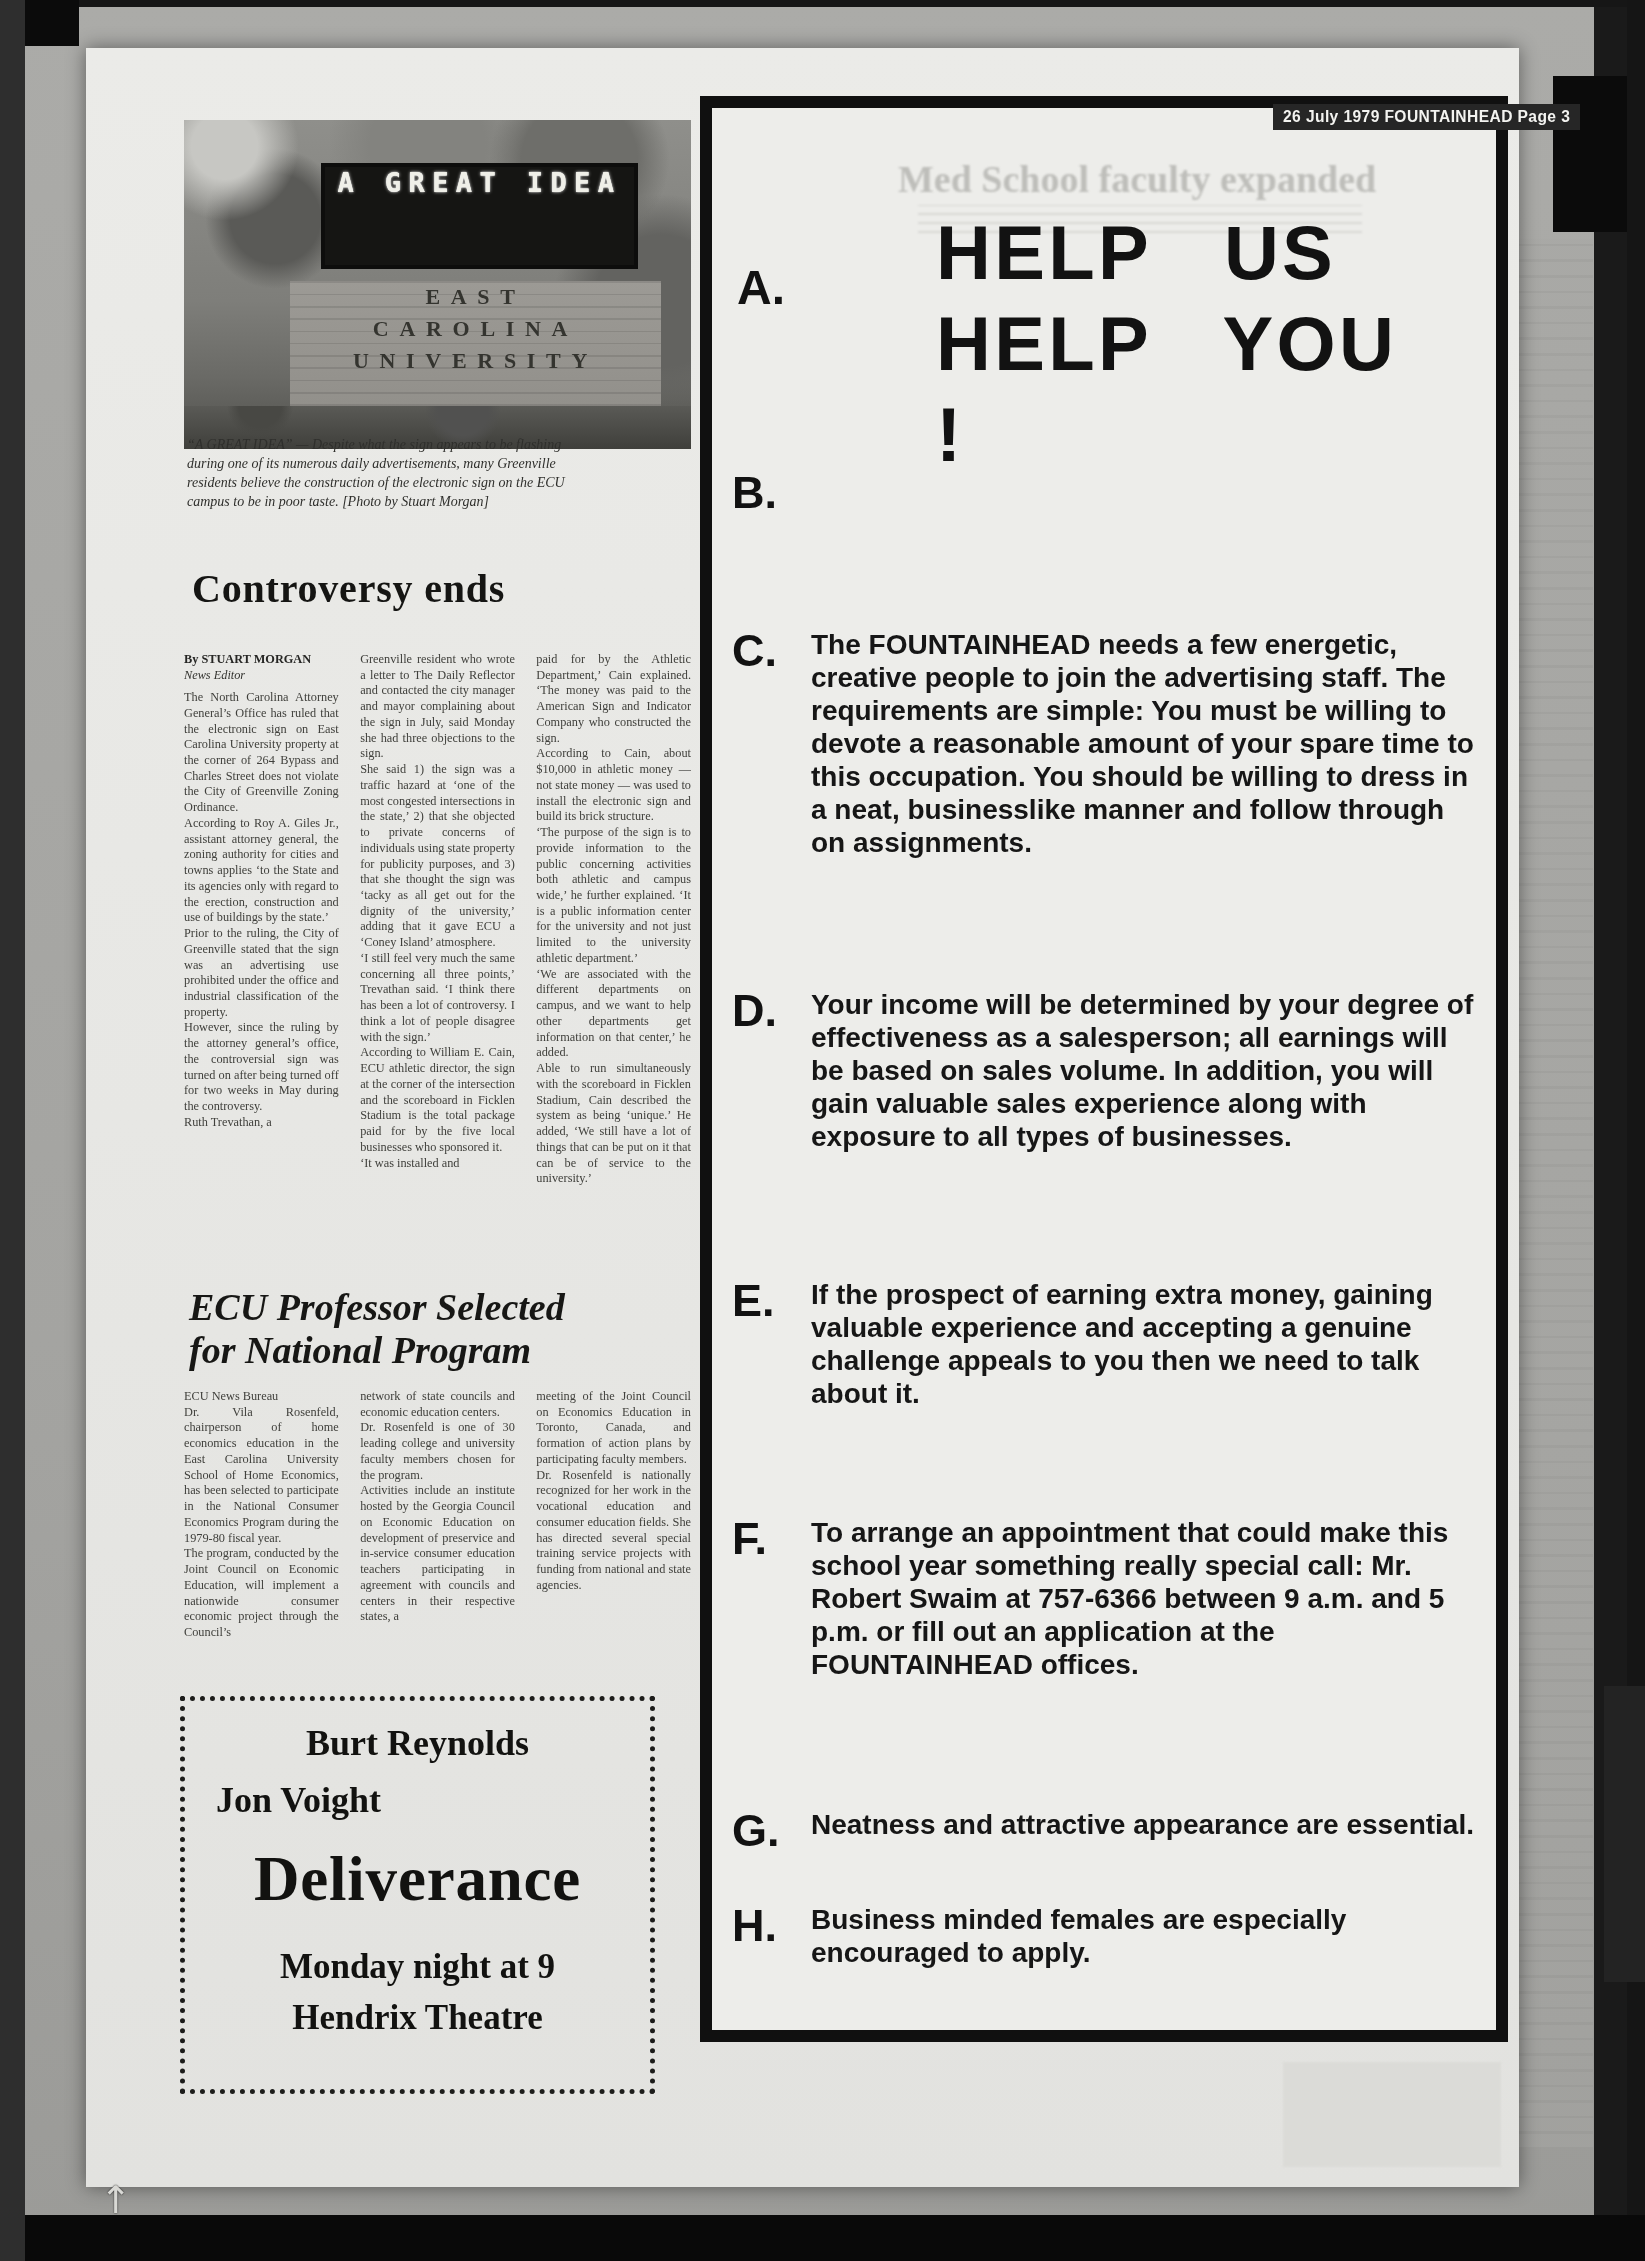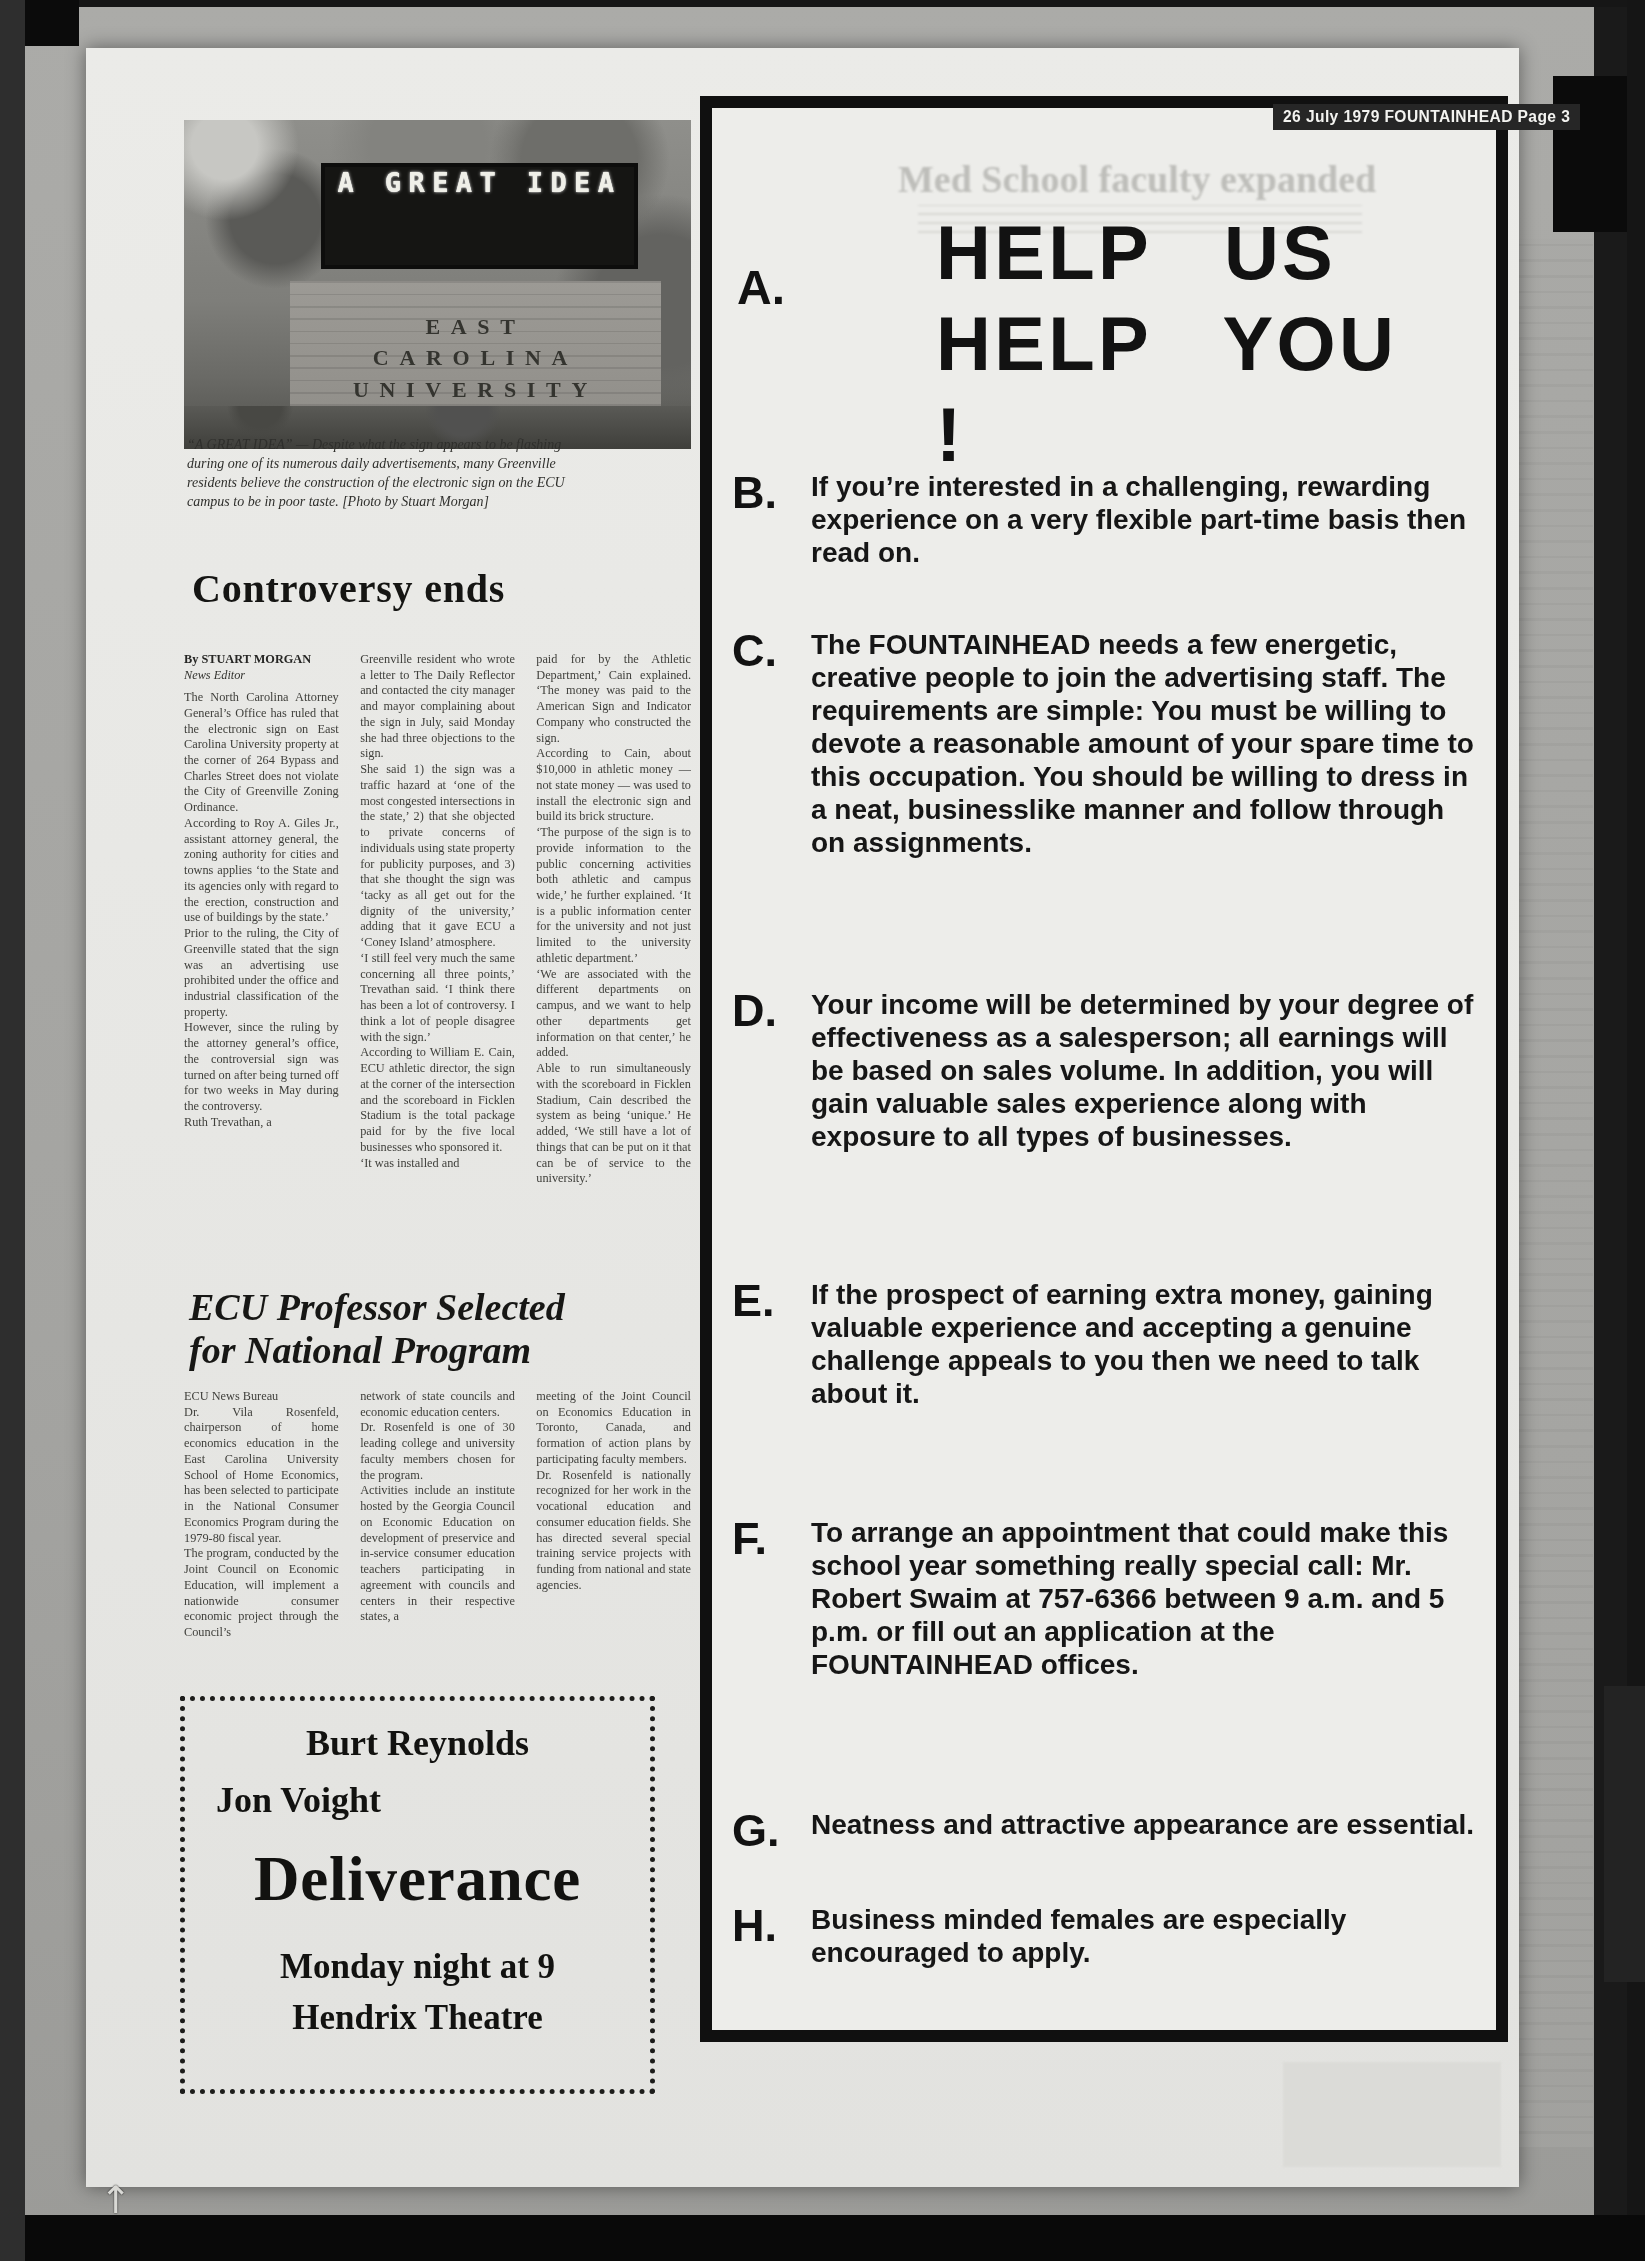--- a/index.html
+++ b/index.html
@@ -28,21 +28,21 @@
     radial-gradient(circle at 8% 8%,#c7c7c3 0 33px,transparent 74px),
     radial-gradient(circle at 18% 30%,#5a5a57 0 45px,transparent 70px),
     radial-gradient(circle at 78% 12%,#6e6e6a 0 58px,transparent 90px),
     radial-gradient(circle at 48% 8%,#83837f 0 58px,transparent 99px),
     radial-gradient(circle at 94% 55%,#636360 0 66px,transparent 107px),
     linear-gradient(180deg,#8f8f8b 0%,#7e7e7a 55%,#6a6a66 78%,#50504c 100%);}
   .sign-board{position:absolute;left:27%;top:13%;width:61%;height:30%;background:#151513;border:4.1px solid #0d0d0c;display:flex;align-items:flex-start;justify-content:center;}
   .sign-text{font-family:"DejaVu Sans Mono",monospace;font-weight:bold;font-size:27px;letter-spacing:7.4px;color:#efefe8;text-shadow:0 0 3.3px rgba(255,255,255,.9),0 0 0.8px #fff;}
   .brick-wall{position:absolute;left:21%;top:49%;width:73%;height:38%;background:
     repeating-linear-gradient(0deg,rgba(0,0,0,.10) 0 1.6px,transparent 1.6px 12.3px),
-    linear-gradient(180deg,#9c9a95 0%,#92908b 100%);display:flex;align-items:flex-end;justify-content:center;}
+    linear-gradient(180deg,#9c9a95 0%,#92908b 100%);display:flex;align-items:flex-start;justify-content:center;}
   .brick-text{font-family:"Liberation Serif",serif;font-weight:bold;font-size:22px;letter-spacing:10.7px;line-height:1.45;color:#34342f;text-align:center;}
   .bushes{position:absolute;left:0;bottom:0;width:100%;height:13%;background:
     radial-gradient(circle at 15% 0,#484844 0 21.4px,transparent 33px),
     radial-gradient(circle at 55% 10%,#515150 0 25px,transparent 38px),
     linear-gradient(180deg,#5a5a56 0%,#3f3f3b 100%);}
 
   .caption{left:101px;top:388px;width:385px;font-style:italic;font-size:14px;line-height:1.35;color:#2f2f2c;filter:blur(0.2px);}
 
   .headline1{left:106px;top:517px;width:526px;font-weight:bold;font-size:40px;letter-spacing:0.8px;color:#151513;}
 
@@ -151,21 +151,20 @@
     <div class="abs help-ad">
       <div class="ghost-headline">Med School faculty expanded</div>
       <div class="ghost-lines"></div>
 
       <div class="intro-label">A.</div>
       <div class="help-headline pre">HELP US
 HELP YOU !</div>
 
       <div class="sec sec-b">
         <div class="sec-label">B.</div>
-        <div class="sec-text">If you’re interested in a challenging, rewarding experience on a very flexible part-time basis then read on.</div>
       </div>
       <div class="sec sec-c">
         <div class="sec-label">C.</div>
         <div class="sec-text">The FOUNTAINHEAD needs a few energetic, creative people to join the advertising staff.  The requirements are simple:  You must be willing to devote a reasonable amount of your spare time to this occupation.  You should be willing to dress in a neat, businesslike manner and follow through on assignments.</div>
       </div>
       <div class="sec sec-d">
         <div class="sec-label">D.</div>
         <div class="sec-text">Your income will be determined by your degree of effectiveness as a salesperson;  all earnings will be based on sales volume.  In addition, you will gain valuable sales experience along with exposure to all types of businesses.</div>
       </div>
       <div class="sec sec-e">

